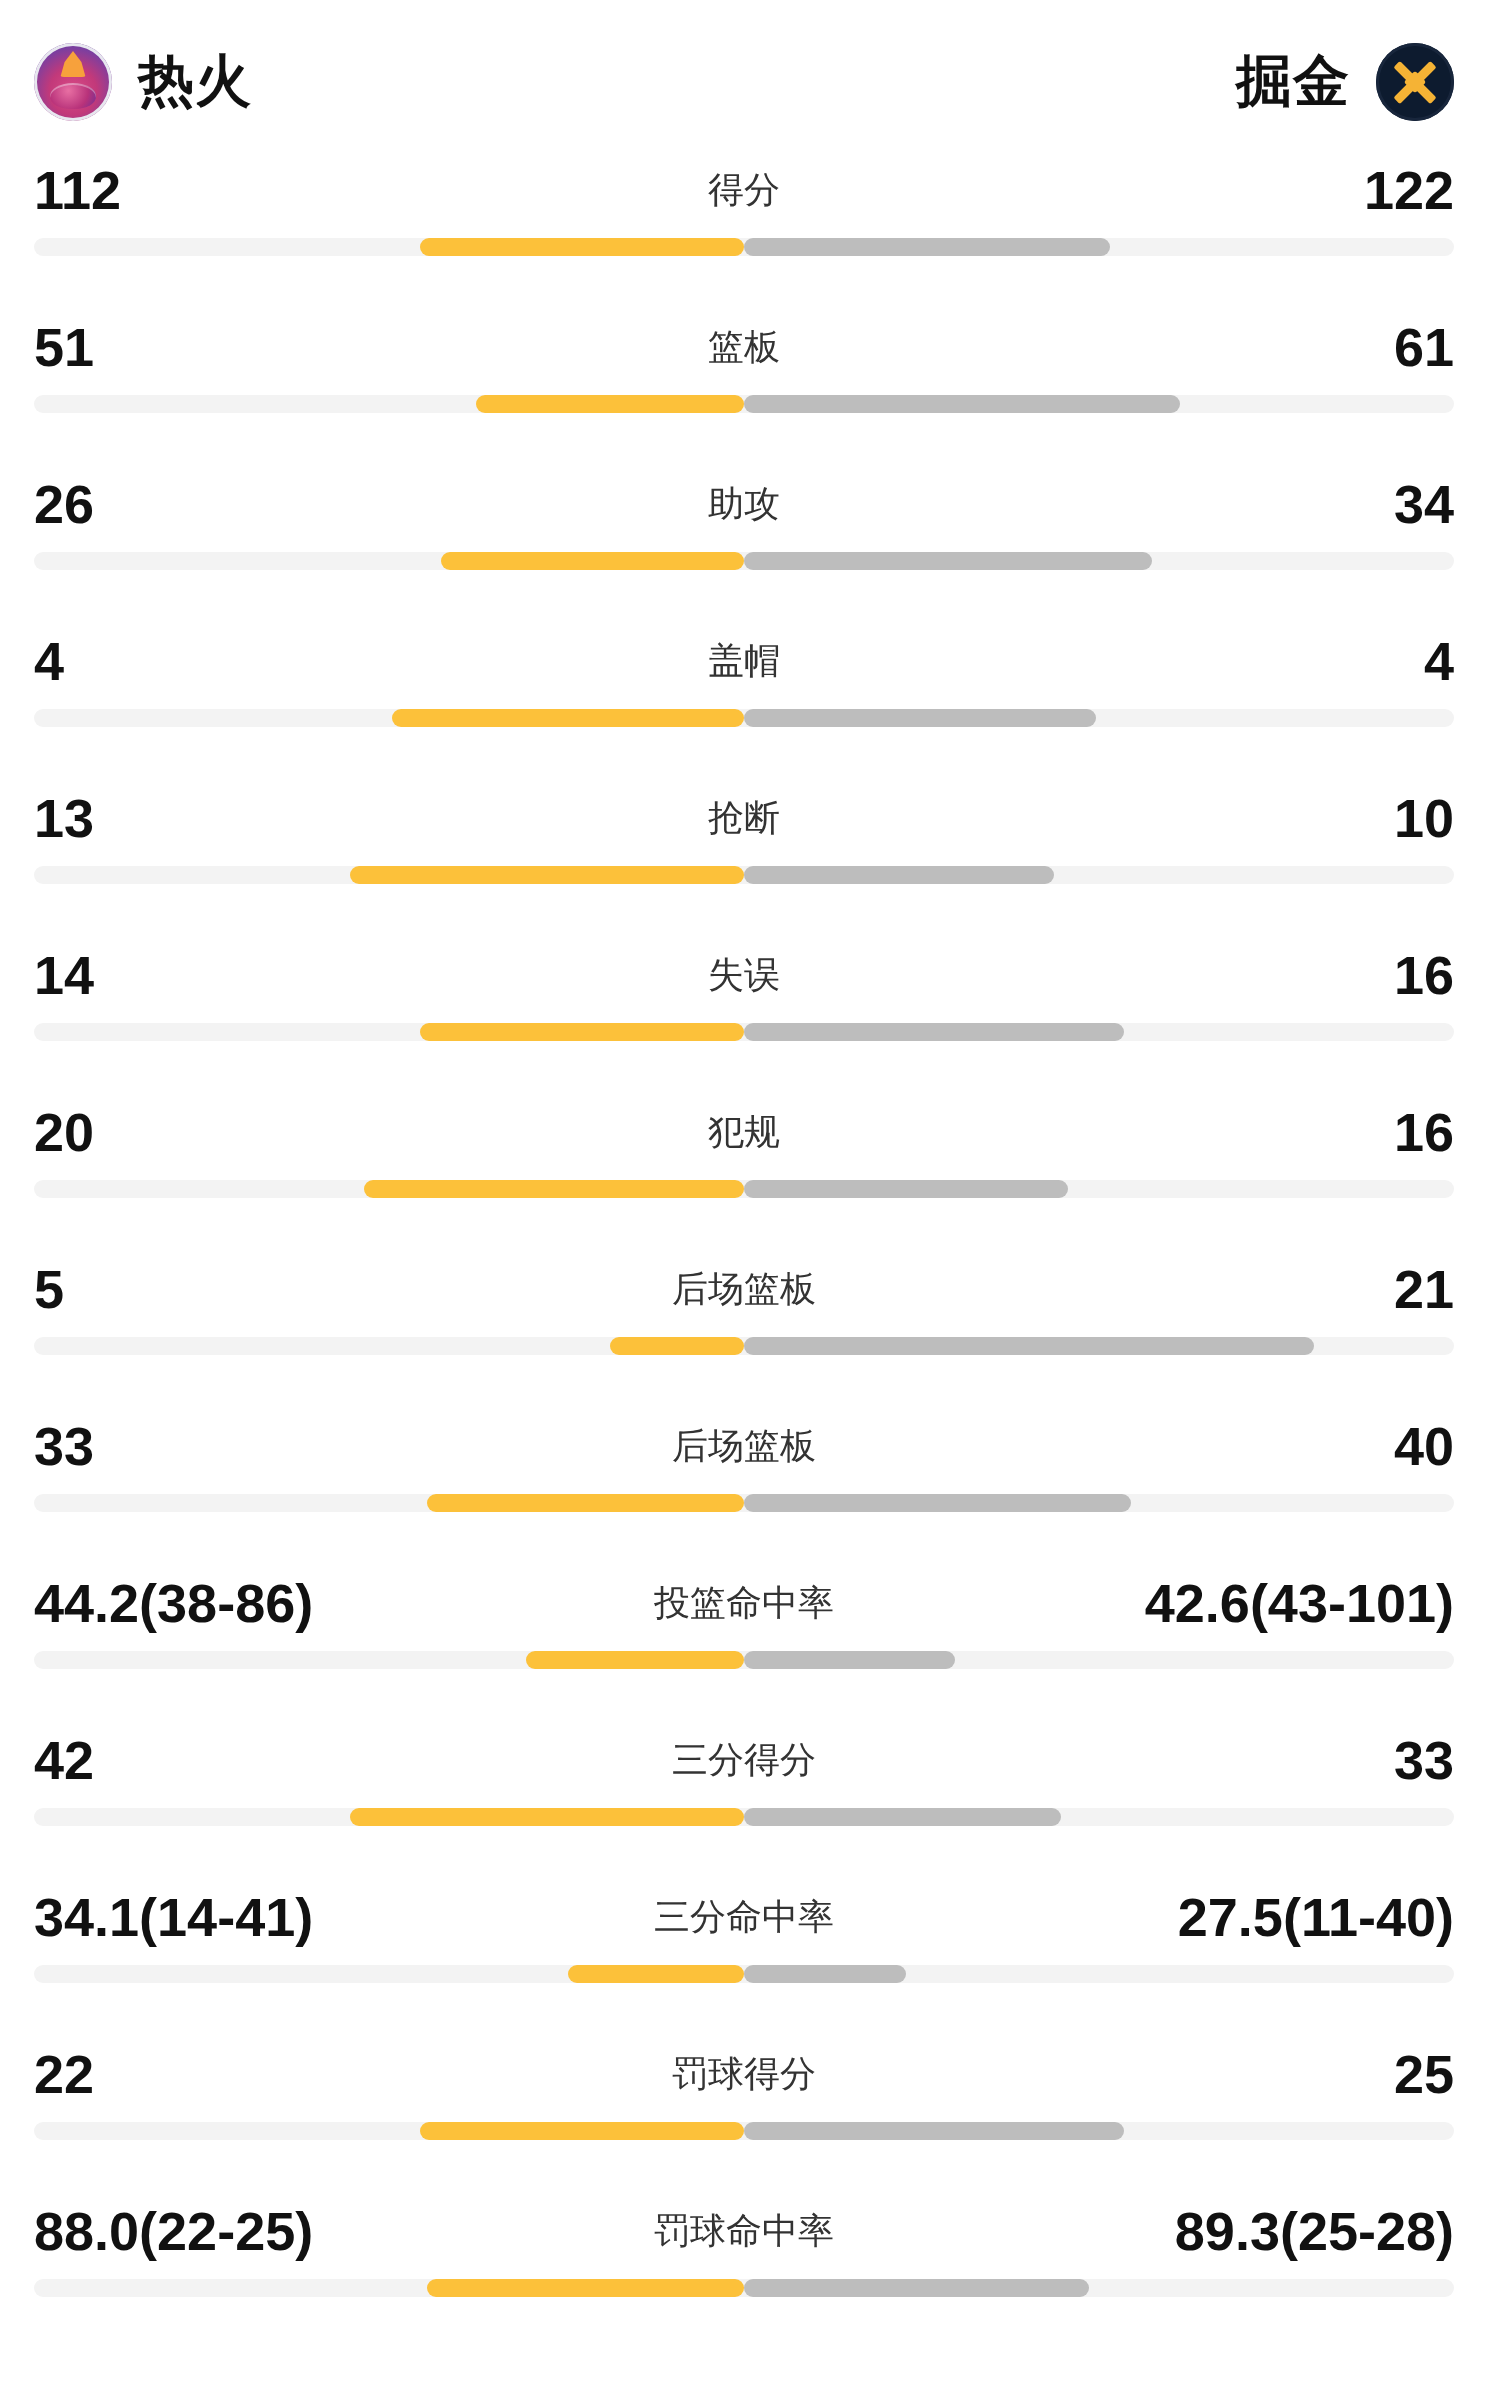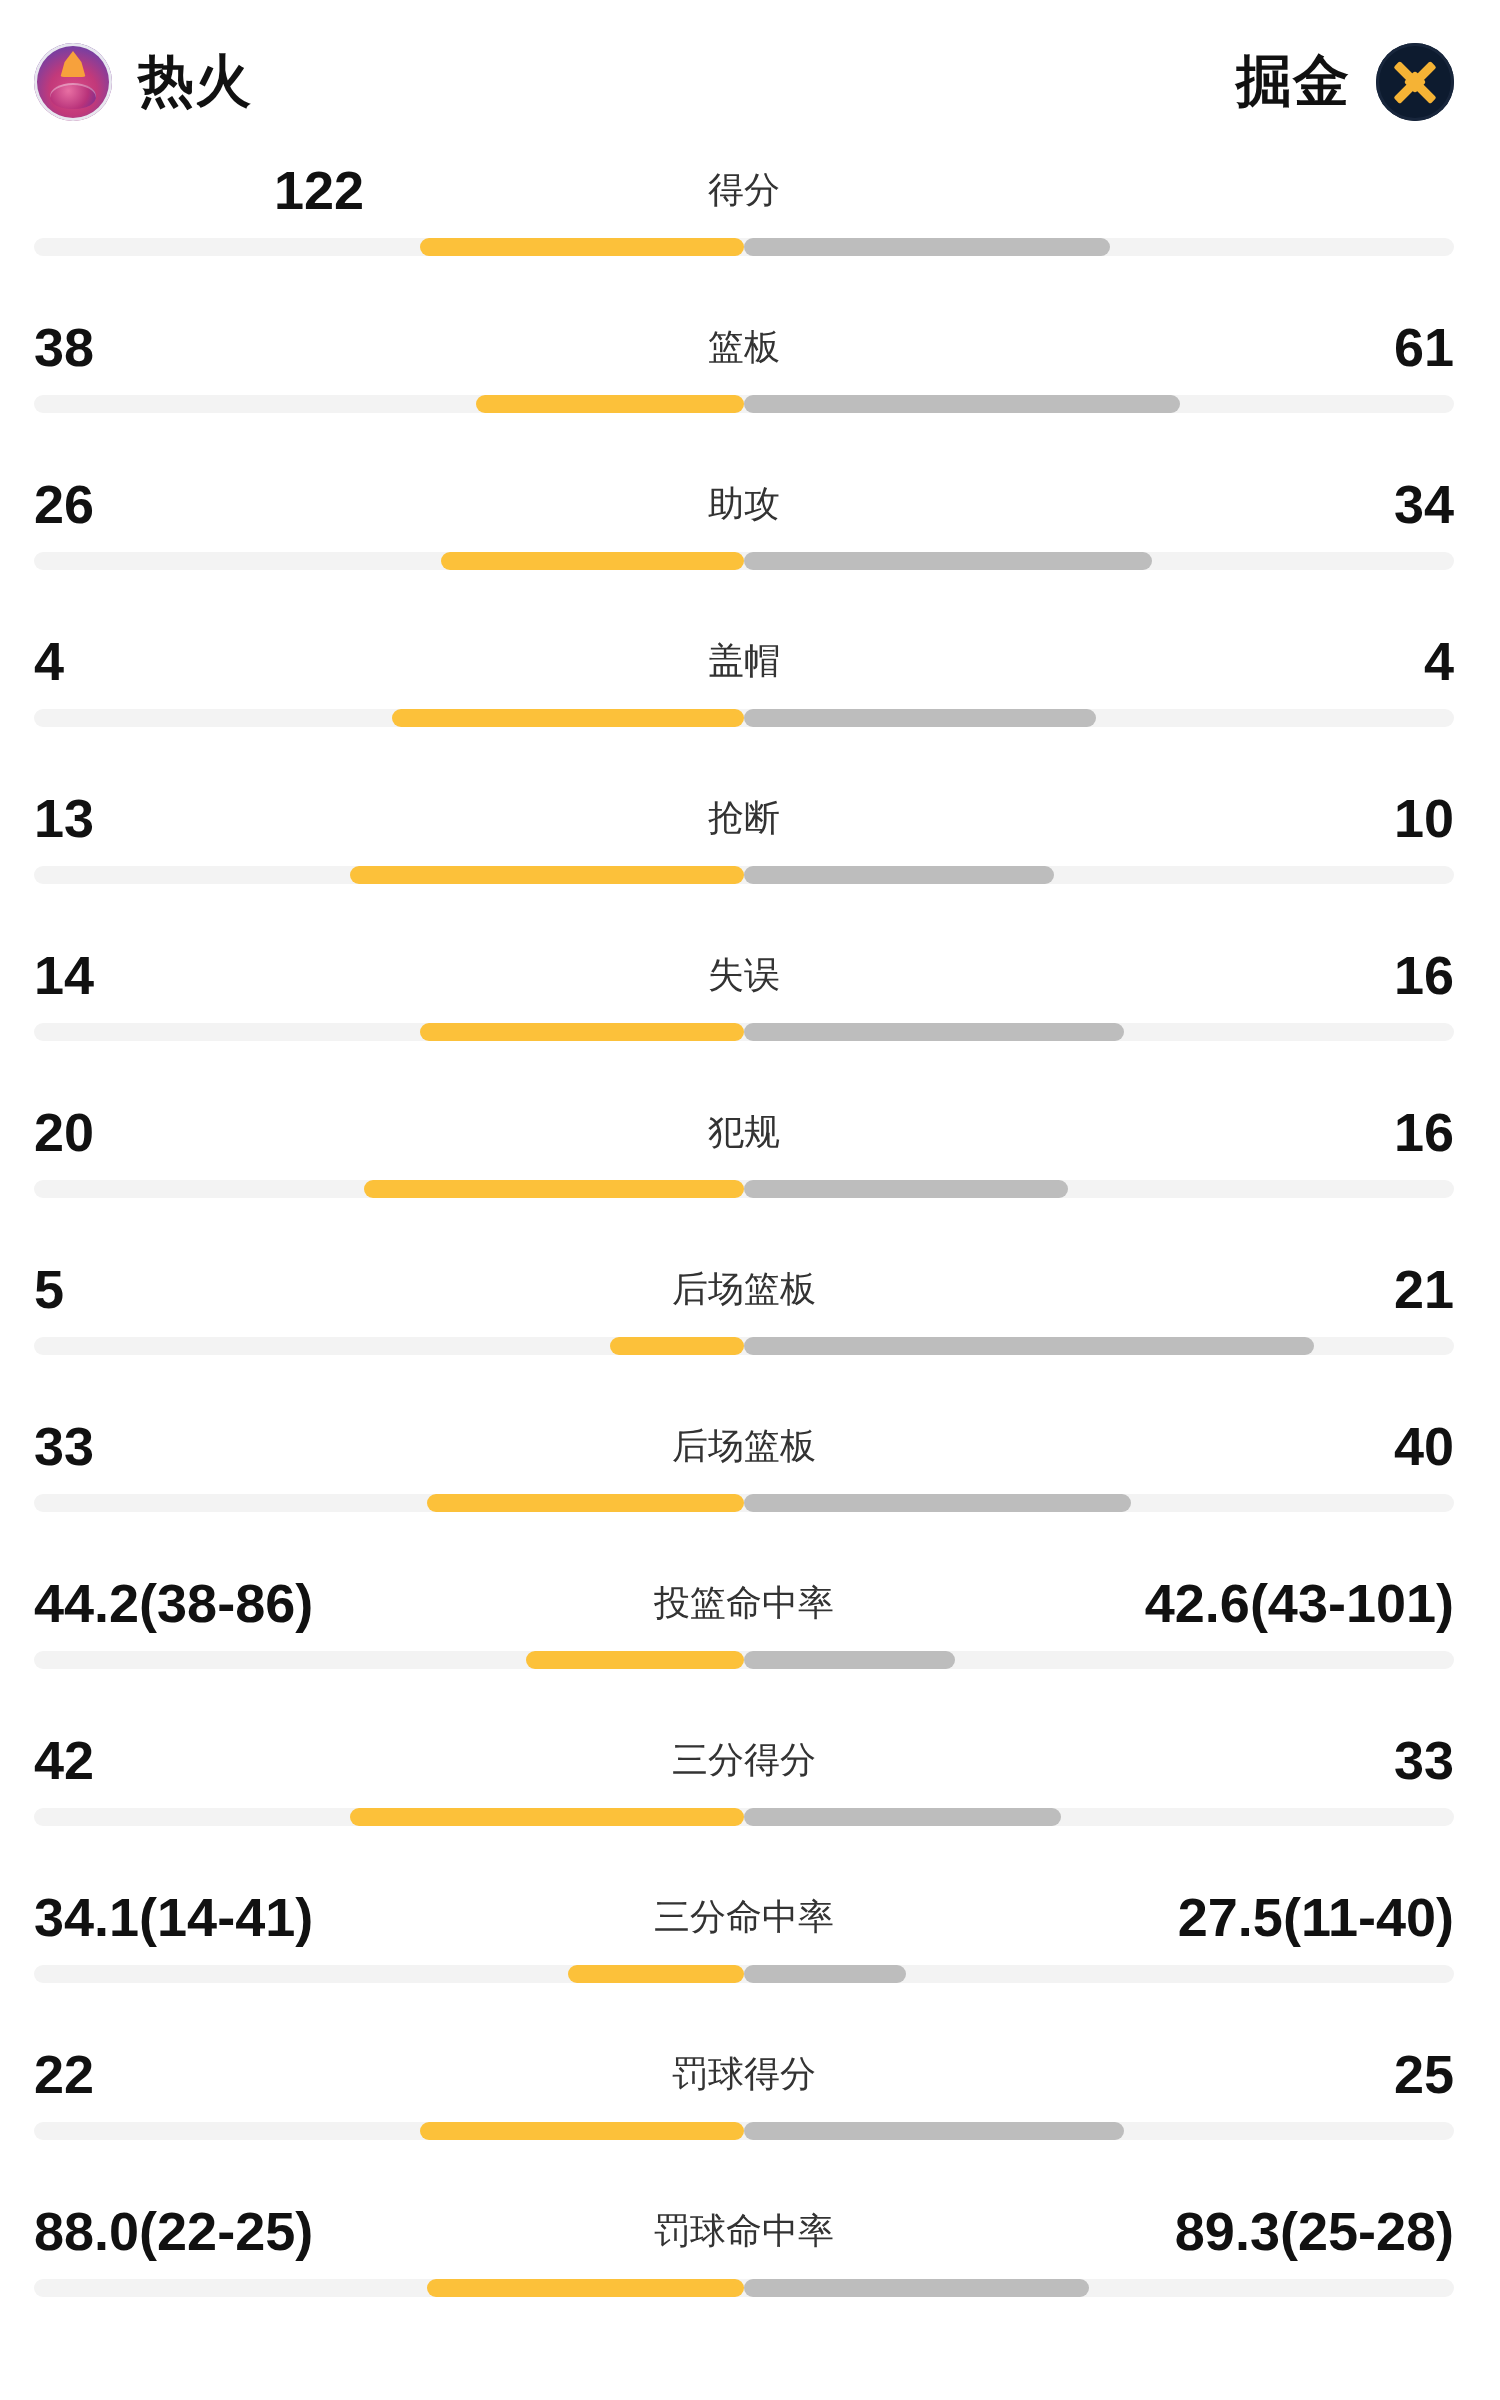--- a/index.html
+++ b/index.html
@@ -195,31 +195,32 @@
         <div class="pick">
             <div class="mid"></div>
           </div>
       </div>
     </div>
   </div>
 
   <div class="stats" id="stats">
       <div class="stat-row">
         <div class="stat-line">
+          <div class="stat-value left">112</div>
           <div class="stat-label">得分</div>
           <div class="stat-value right">122</div>
         </div>
         <div class="bar-wrap">
           <div class="bar-left" style="width: 324px; background: rgb(252, 193, 58);"></div>
           <div class="bar-right" style="width: 366px; background: rgb(189, 189, 189);"></div>
         </div>
       </div>
       <div class="stat-row">
         <div class="stat-line">
-          <div class="stat-value left">38</div>
+          <div class="stat-value left">51</div>
           <div class="stat-label">篮板</div>
           <div class="stat-value right">61</div>
         </div>
         <div class="bar-wrap">
           <div class="bar-left" style="width: 268px; background: rgb(252, 193, 58);"></div>
           <div class="bar-right" style="width: 436px; background: rgb(189, 189, 189);"></div>
         </div>
       </div>
       <div class="stat-row">
         <div class="stat-line">

